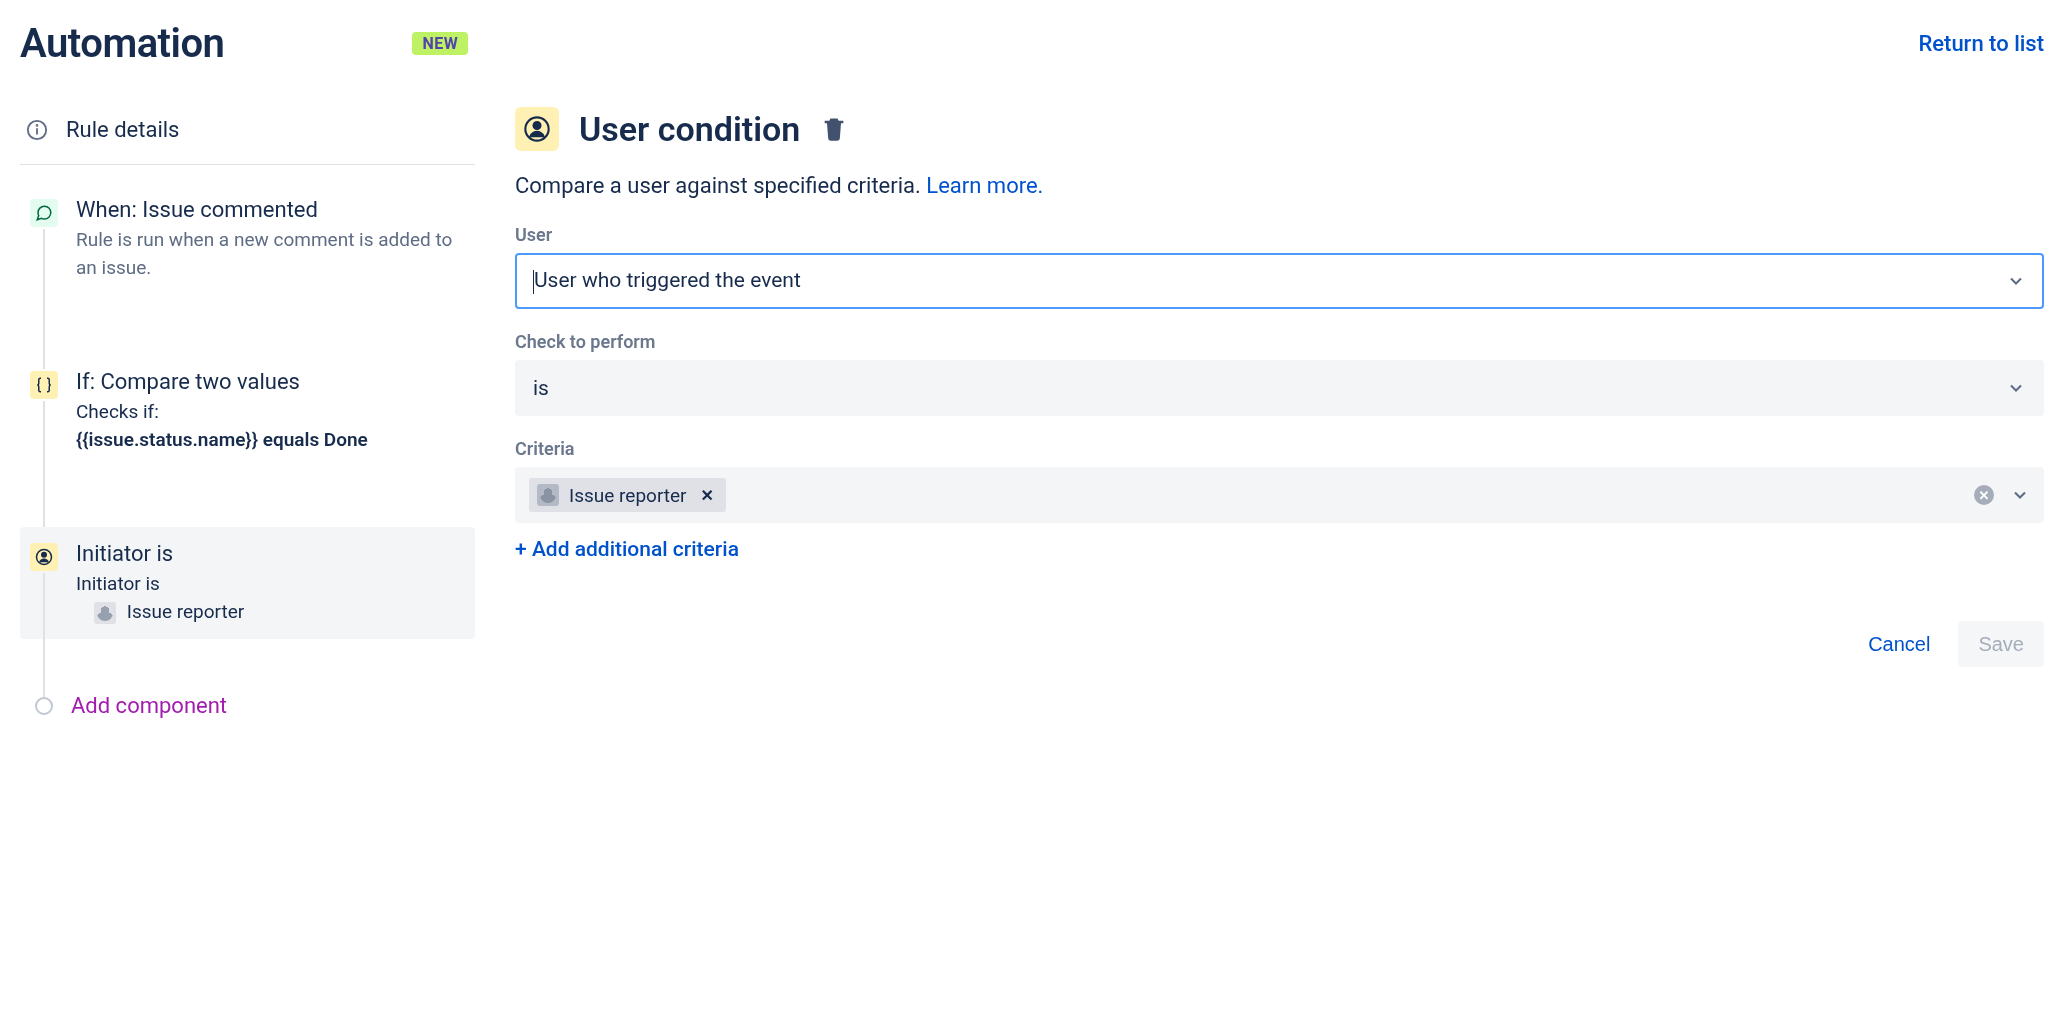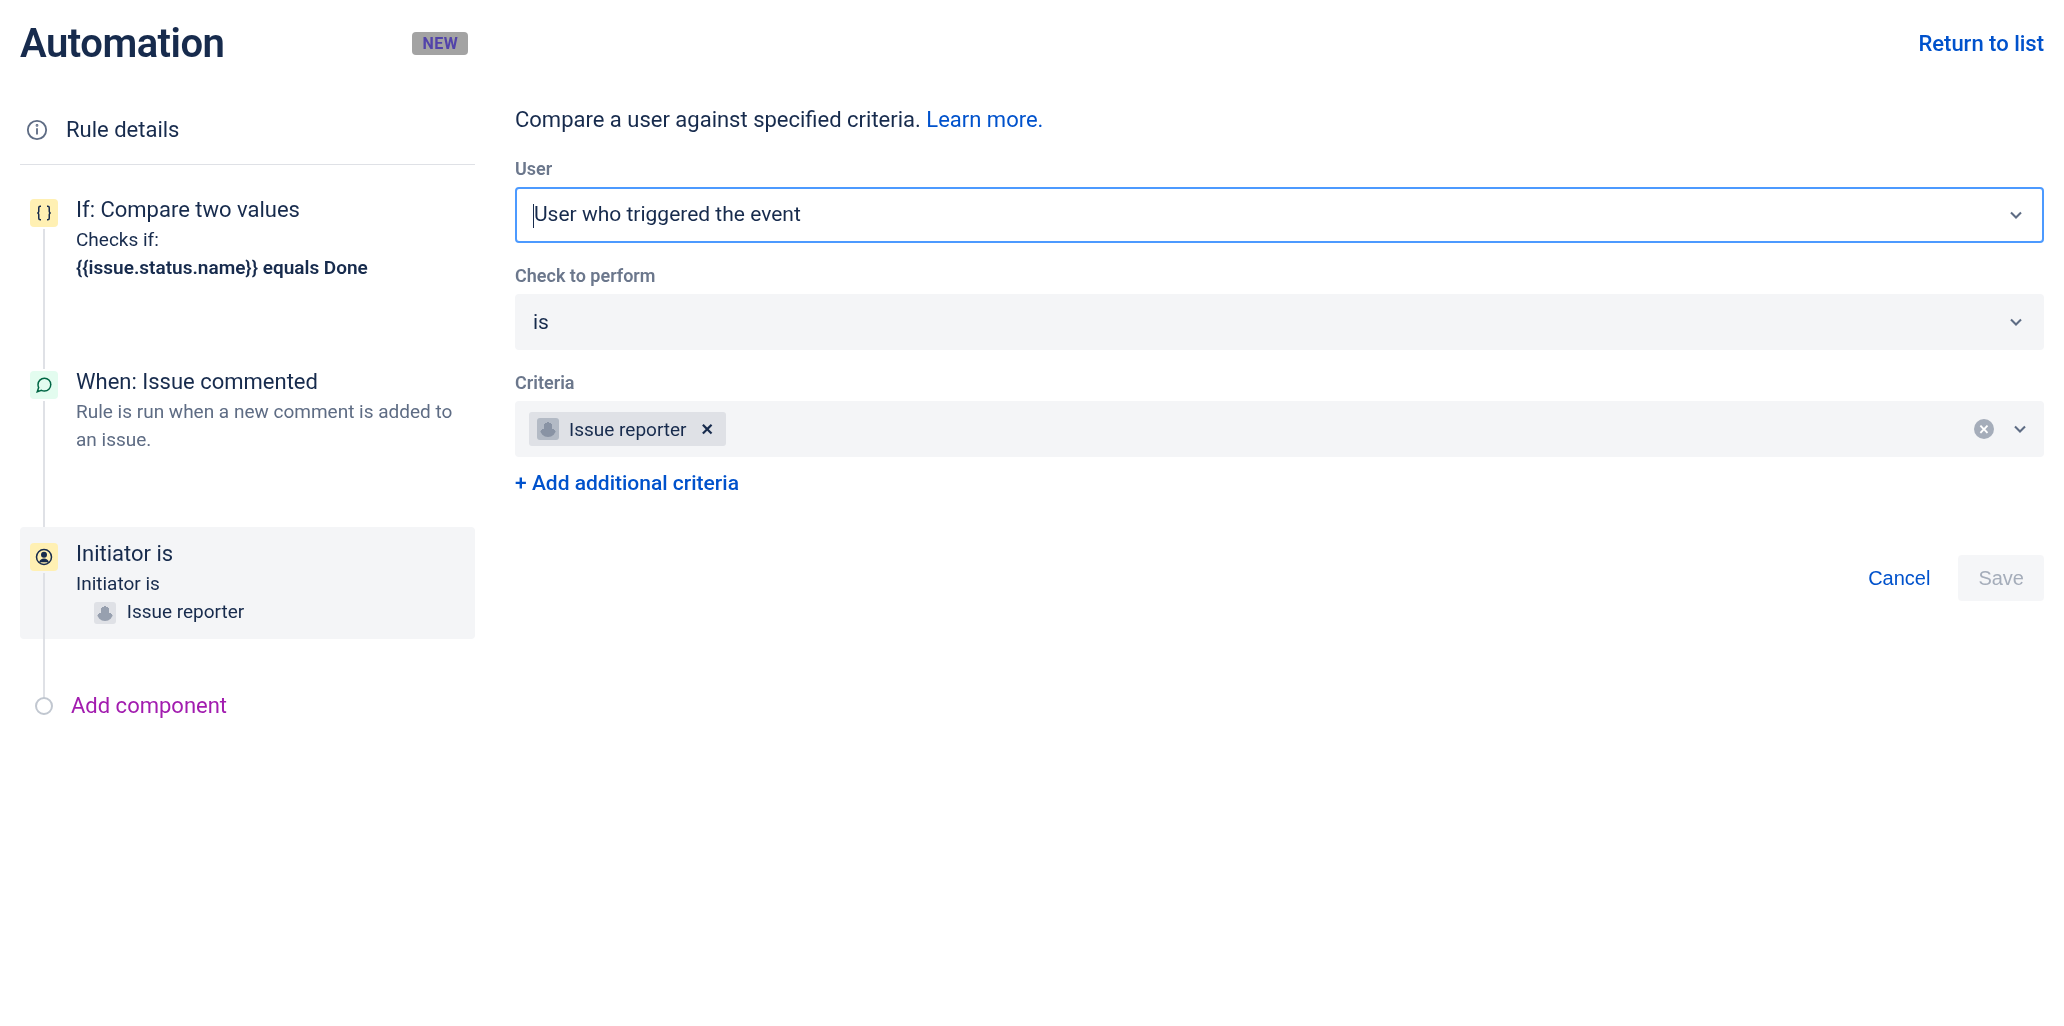--- a/index.html
+++ b/index.html
@@ -16,21 +16,21 @@
   }
   .header-row {
     display: flex;
     align-items: center;
     justify-content: space-between;
     margin-bottom: 40px;
   }
   .title-group { display:flex; align-items:center; gap:28px; }
   .page-title { font-size: 40px; font-weight: 600; color:#172B4D; letter-spacing:-0.5px;}
   .new-badge {
-    background:#a3a3a3;
+    background:#bef264;
     color:#5243AA;
     font-size:16px;
     font-weight:700;
     padding:2px 10px;
     border-radius:4px;
     letter-spacing:0.5px;
     margin-left: 160px;
   }
   .return-link { color:#0052CC; font-size:22px; font-weight:500; text-decoration:none; }
   .body-row { display:flex; gap:40px; }
@@ -146,43 +146,43 @@
         <svg class="info-icon" viewBox="0 0 24 24" fill="none" stroke="currentColor" stroke-width="2">
             <circle cx="12" cy="12" r="10"></circle>
             <line x1="12" y1="10" x2="12" y2="17"></line>
             <circle cx="12" cy="7" r="0.5" fill="currentColor"></circle>
           </svg>
         <span class="rule-details-label">Rule details</span>
       </div>
 
       <div class="timeline-item">
         <div class="connector"></div>
+        <div class="item-icon icon-green">
+          <svg width="18" height="18" viewBox="0 0 24 24" fill="none" stroke="currentColor" stroke-width="2">
+              <path d="M21 11.5a8.38 8.38 0 0 1-8.5 8.5 8.5 8.5 0 0 1-3.9-.9L3 21l1.9-5.6A8.38 8.38 0 0 1 4 11.5 8.5 8.5 0 0 1 12.5 3 8.38 8.38 0 0 1 21 11.5z"></path>
+            </svg>
+        </div>
+        <div class="item-body">
+          <div class="item-title">When: Issue commented</div>
+          <div class="item-desc">Rule is run when a new comment is added to an issue.</div>
+        </div>
+      </div>
+
+      <div class="timeline-item">
+        <div class="connector"></div>
         <div class="item-icon icon-yellow">
           <svg width="18" height="18" viewBox="0 0 24 24" fill="none" stroke="currentColor" stroke-width="2">
               <path d="M8 3H7a2 2 0 0 0-2 2v5a2 2 0 0 1-2 2 2 2 0 0 1 2 2v5a2 2 0 0 0 2 2h1"></path>
               <path d="M16 3h1a2 2 0 0 1 2 2v5a2 2 0 0 0 2 2 2 2 0 0 0-2 2v5a2 2 0 0 1-2 2h-1"></path>
             </svg>
         </div>
         <div class="item-body">
           <div class="item-title">If: Compare two values</div>
           <div class="item-desc-dark">Checks if:</div>
           <div class="item-desc-dark item-desc-bold">{{issue.status.name}} equals Done</div>
-        </div>
-      </div>
-
-      <div class="timeline-item">
-        <div class="connector"></div>
-        <div class="item-icon icon-green">
-          <svg width="18" height="18" viewBox="0 0 24 24" fill="none" stroke="currentColor" stroke-width="2">
-              <path d="M21 11.5a8.38 8.38 0 0 1-8.5 8.5 8.5 8.5 0 0 1-3.9-.9L3 21l1.9-5.6A8.38 8.38 0 0 1 4 11.5 8.5 8.5 0 0 1 12.5 3 8.38 8.38 0 0 1 21 11.5z"></path>
-            </svg>
-        </div>
-        <div class="item-body">
-          <div class="item-title">When: Issue commented</div>
-          <div class="item-desc">Rule is run when a new comment is added to an issue.</div>
         </div>
       </div>
 
       <div class="timeline-item selected">
         <div class="connector"></div>
         <div class="item-icon icon-yellow">
           <svg width="18" height="18" viewBox="0 0 24 24" fill="none" stroke="currentColor" stroke-width="2">
               <circle cx="12" cy="12" r="10"></circle>
               <circle cx="12" cy="9" r="3" fill="currentColor"></circle>
               <path d="M6.5 19c1-3 4-4 5.5-4s4.5 1 5.5 4" fill="currentColor"></path>
@@ -200,20 +200,33 @@
 
       <div class="timeline-item add-comp">
         <div class="icon-empty"></div>
         <div class="item-body">
           <div class="item-title" style="color:#a21caf;">Add component</div>
         </div>
       </div>
     </div>
 
     <div class="main">
+      <div class="main-header-row">
+        <div class="main-icon">
+          <svg width="28" height="28" viewBox="0 0 24 24" fill="none" stroke="#172B4D" stroke-width="1.8">
+              <circle cx="12" cy="12" r="10"></circle>
+              <circle cx="12" cy="9" r="3" fill="#172B4D"></circle>
+              <path d="M6 19c1-3.5 4.5-4.5 6-4.5s5 1 6 4.5" fill="#172B4D"></path>
+            </svg>
+        </div>
+        <h2 class="main-title">User condition</h2>
+        <svg class="trash-btn" viewBox="0 0 24 24" fill="currentColor">
+            <path d="M6 7h12l-1 13a2 2 0 0 1-2 2H9a2 2 0 0 1-2-2L6 7zm3-4h6l1 2H8l1-2zM4 5h16v2H4V5z"></path>
+          </svg>
+      </div>
 
       <p class="main-desc">
         <span>Compare a user against specified criteria. </span><a href="#">Learn more.</a>
       </p>
 
       <div class="field-row">
         <div class="field-label">User</div>
         <div class="select-box focused">
           <span><span class="cursor-caret"></span><span>User who triggered the event</span></span>
           <svg class="chev" viewBox="0 0 24 24" fill="none" stroke="currentColor" stroke-width="2.5">

